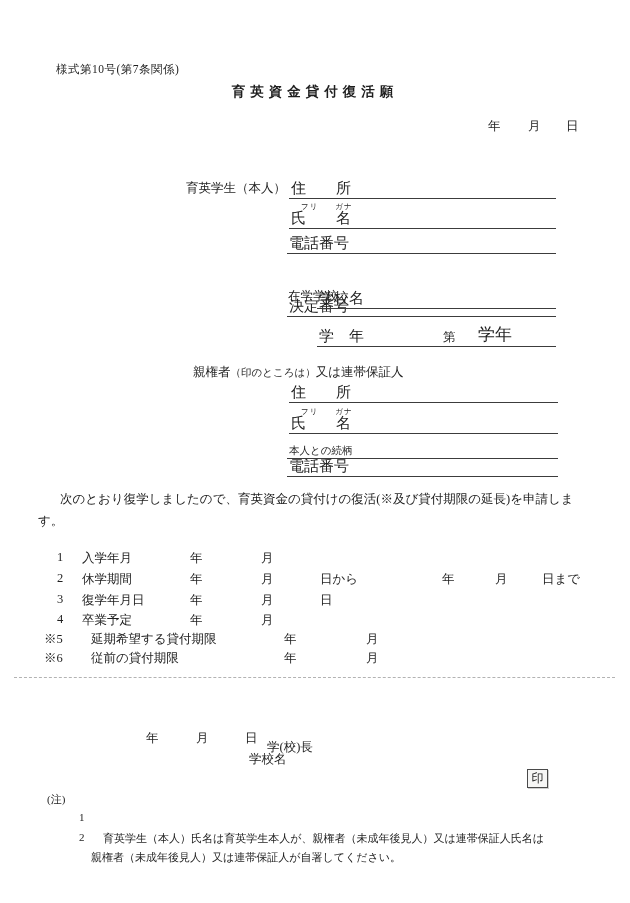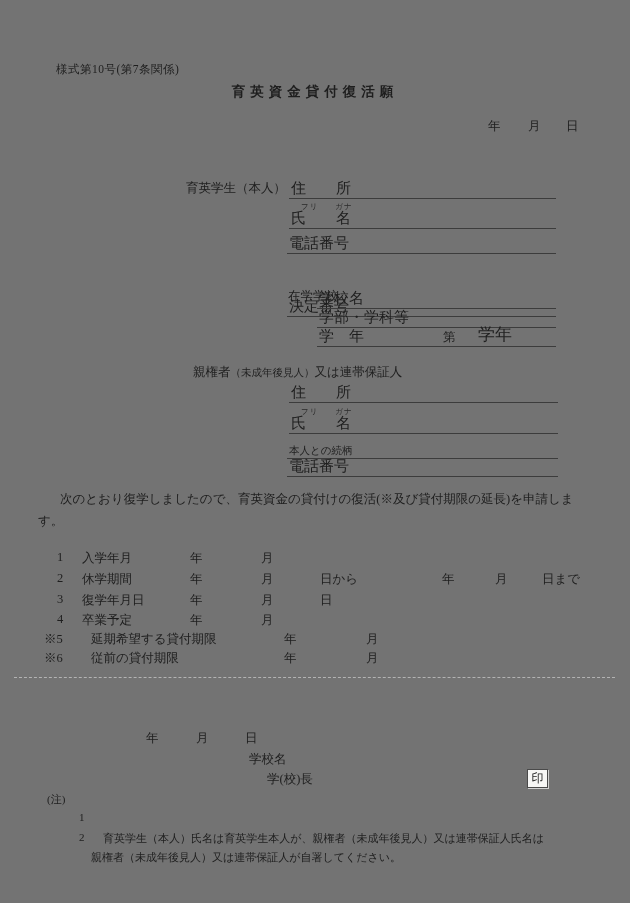--- a/index.html
+++ b/index.html
@@ -1,21 +1,21 @@
 <!DOCTYPE html>
 <html lang="ja"><head>
 <meta charset="utf-8">
 <style>
   html, body { margin: 0; padding: 0; background: #e8e8e8; }
   .page {
     position: relative;
     width: 630px;
     height: 903px;
     margin: 0 auto;
-    background: #737373;
+    background: #ffffff;
     font-family: "Liberation Serif", "DejaVu Serif", serif;
     color: #1e1e1e;
     font-size: 12.5px;
     overflow: hidden;
   }
   .abs { position: absolute; white-space: nowrap; }
 
   .form-number { left: 56px; top: 62px; font-size: 11.5px; letter-spacing: 0.5px; }
   .doc-title {
     left: 0; right: 0; top: 83px;
@@ -81,21 +81,21 @@
   .divider {
     position: absolute;
     left: 14px; top: 677px; width: 601px;
     border-top: 1px dashed #b3b3b3;
   }
 
   .certify-stmt { left: 60px; top: 693px; }
   .cert-date { left: 0; top: 730px; width: 630px; height: 16px; }
   .cd-y { left: 146px; } .cd-m { left: 196px; } .cd-d { left: 245px; }
   .cert-school { left: 249px; top: 751px; }
-  .cert-principal { left: 267px; top: 771px; }
+  .cert-principal { left: 267px; top: 739px; }
 
   .seal-box {
     position: absolute;
     left: 527px; top: 769px;
     width: 19px; height: 17px;
     border: 1px solid #4a4a4a;
     background: #f6f6f5;
     box-shadow: 1px 1px 0 #cfcfcf;
     text-align: center;
     line-height: 17px;
@@ -142,32 +142,29 @@
   <div class="fline" style="left:287px; top:255px; width:269px;margin-top:44px;">
     <span class="flabel">決定番号</span>
   </div>
 
   <div class="abs plain-label" style="left:288px; top:280px;margin-top:8px;">在学学校</div>
 
   <div class="fline" style="left:317px; top:291px; width:239px;">
     <span class="flabel">学校名</span>
   </div>
 
-  <div class="fline" style="left:317px; top:310px; width:239px;">
-    <span class="flabel">学部・学科等</span>
-  </div>
 
   <div class="fline" style="left:317px; top:329px; width:239px;">
     <span class="flabel">学　年</span>
     <span class="grade-dai">第</span>
     <span class="grade-unit">学年</span>
   </div>
 
   <div class="abs sect-label-guardian">
-    <span>親権者</span><span class="small-paren">（未成年後見人）</span><span>又は連帯保証人</span>
+    <span>親権者</span><span class="small-paren">（印のところは）</span><span>又は連帯保証人</span>
   </div>
 
   <div class="fline" style="left:289px; top:385px; width:269px;">
     <span class="flabel">住　　所</span>
   </div>
 
   <div class="abs ruby" style="left:293px; top:407px;">フリ　　ガナ</div>
   <div class="fline" style="left:289px; top:416px; width:269px;">
     <span class="flabel">氏　　名</span>
   </div>

